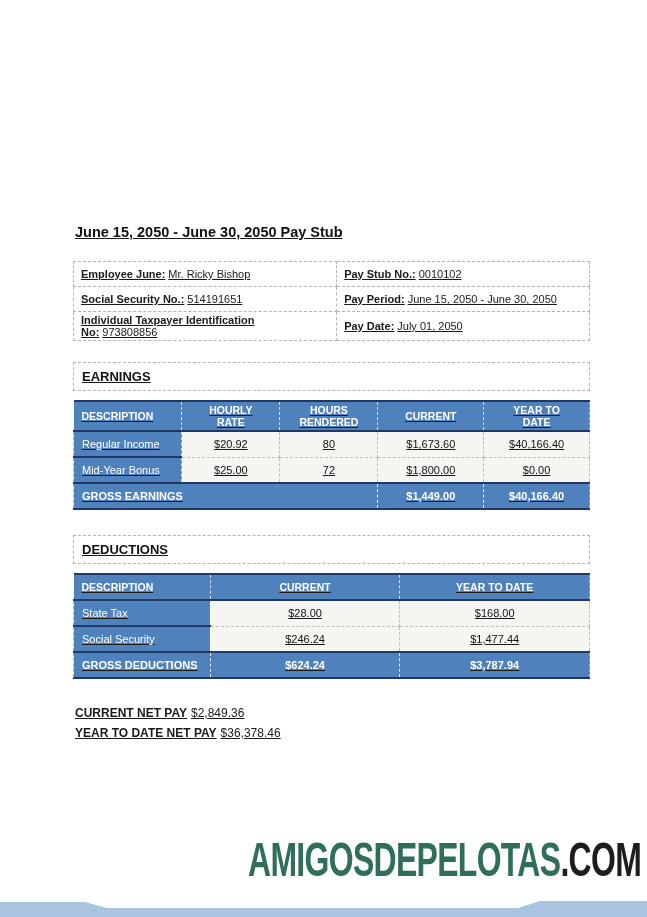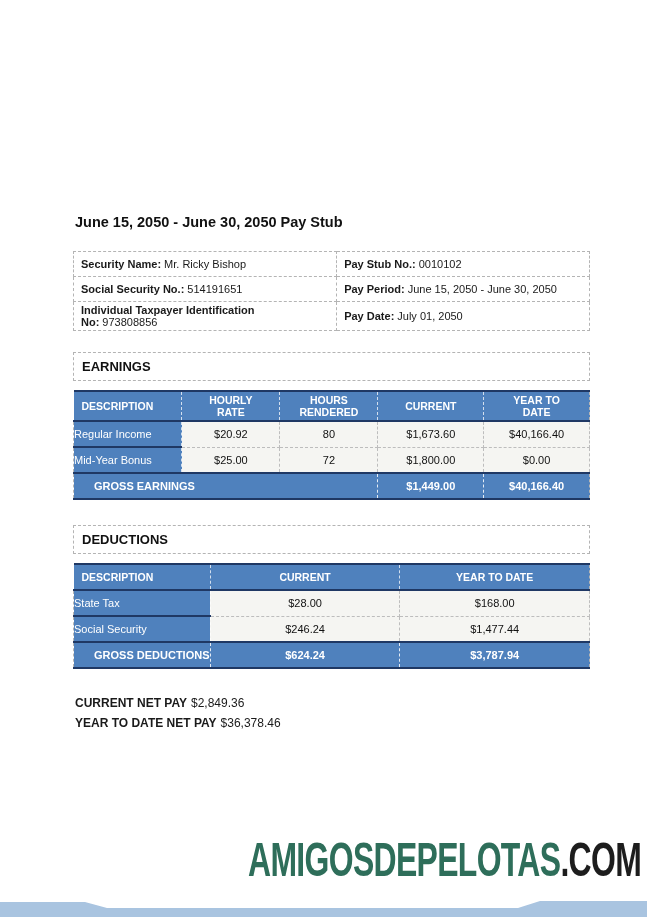--- a/index.html
+++ b/index.html
@@ -23,21 +23,21 @@
   .doc-address { margin-top: 19px; font-size: 11px; font-weight: bold; line-height: 15px; color: #111; }
   .misspelled {
     text-decoration-line: underline;
     text-decoration-style: wavy;
     text-decoration-color: #cf1d1d;
     text-decoration-thickness: 1px;
     text-underline-offset: 2px;
   }
 
   
-  .content { position: absolute; left: 73px; top: 214px; width: 517px; }
+  .content { position: absolute; left: 73px; top: 224px; width: 517px; text-decoration: underline; }
   .period-heading { font-size: 14.5px; font-weight: bold; color: #111; padding-left: 2px; }
 
   
   table { border-collapse: collapse; width: 100%; }
   .info-table { margin-top: 21px; font-size: 11px; }
   .info-table td {
     border: 1px dashed #b4b4b4;
     height: 25px;
     padding: 2px 7px;
     vertical-align: middle;
@@ -64,36 +64,36 @@
     font-size: 10.5px; font-weight: bold; text-align: center;
     border-top: 2px solid #1f3864; border-bottom: 2px solid #1f3864;
     border-right: 1px dashed rgba(255,255,255,0.75);
     padding: 2px 16px;
     margin-top: 40px;
   }
   .data-table thead th:first-child { text-align: left; padding-left: 8px; }
   .data-table thead th:last-child { border-right: 1px dashed #b4b4b4; }
   .desc-cell {
     background: #4f81bd; color: #fff; font-weight: normal;
-    text-align: left; 
+    text-align: left; padding-left: 8px;
     border-bottom: 2px solid #1f3864;
     border-right: 1px dashed rgba(255,255,255,0.75);
     border-left: 1px dashed #b4b4b4;
   }
   .num-cell {
     background: #f5f5f2; color: #111; text-align: center;
     border-bottom: 1px dashed #bdbdbd;
     border-right: 1px dashed #bdbdbd;
     padding: 2px 4px;
   }
   .total-row td {
     background: #4f81bd; color: #fff; font-weight: bold;
     border-top: 2px solid #1f3864; border-bottom: 2px solid #1f3864;
   }
-  .total-label-cell { text-align: left; padding-left: 20px; border-left: 1px dashed #b4b4b4; }
+  .total-label-cell { text-align: left; padding-left: 8px; border-left: 1px dashed #b4b4b4; }
   .total-num-cell { text-align: center; border-left: 1px dashed rgba(255,255,255,0.85); }
   .total-row td:last-child { border-right: 1px dashed #b4b4b4; }
 
   
   .net-pay { margin-top: 24px; font-size: 12px; line-height: 20px; padding-left: 2px; }
   .net-pay .lbl { font-weight: bold; }
   .net-pay .val { margin-left: 4px; }
 
   
   .brand {
@@ -122,21 +122,21 @@
 
     <div class="period-heading">June 15, 2050 - June 30, 2050 Pay Stub</div>
 
     <table class="info-table">
       <colgroup>
           <col style="width:51%">
           <col style="width:49%">
         </colgroup>
       <tbody>
         <tr>
-          <td><span class="lbl">Security Name:</span><span class="val">Mr. Ricky Bishop</span></td>
+          <td><span class="lbl">Employee June:</span><span class="val">Mr. Ricky Bishop</span></td>
           <td><span class="lbl">Pay Stub No.:</span><span class="val">0010102</span></td>
         </tr>
         <tr>
           <td><span class="lbl">Social Security No.:</span><span class="val">514191651</span></td>
           <td><span class="lbl">Pay Period:</span><span class="val">June 15, 2050 - June 30, 2050</span></td>
         </tr>
         <tr>
           <td><span class="lbl">Individual Taxpayer Identification No:</span><span class="val">973808856</span></td>
           <td><span class="lbl">Pay Date:</span><span class="val">July 01, 2050</span></td>
         </tr>

